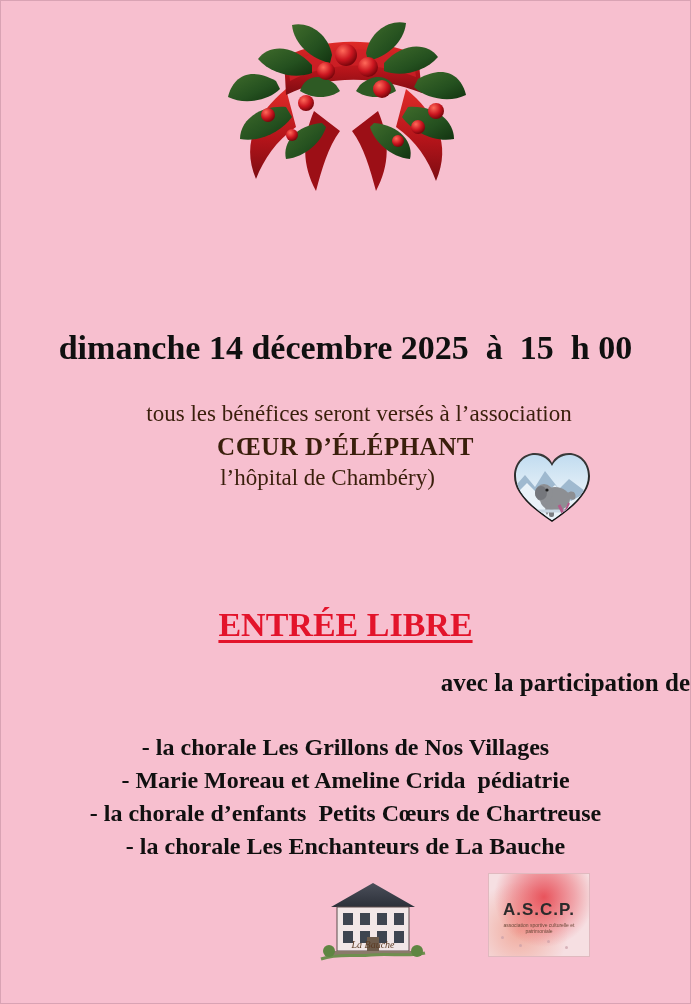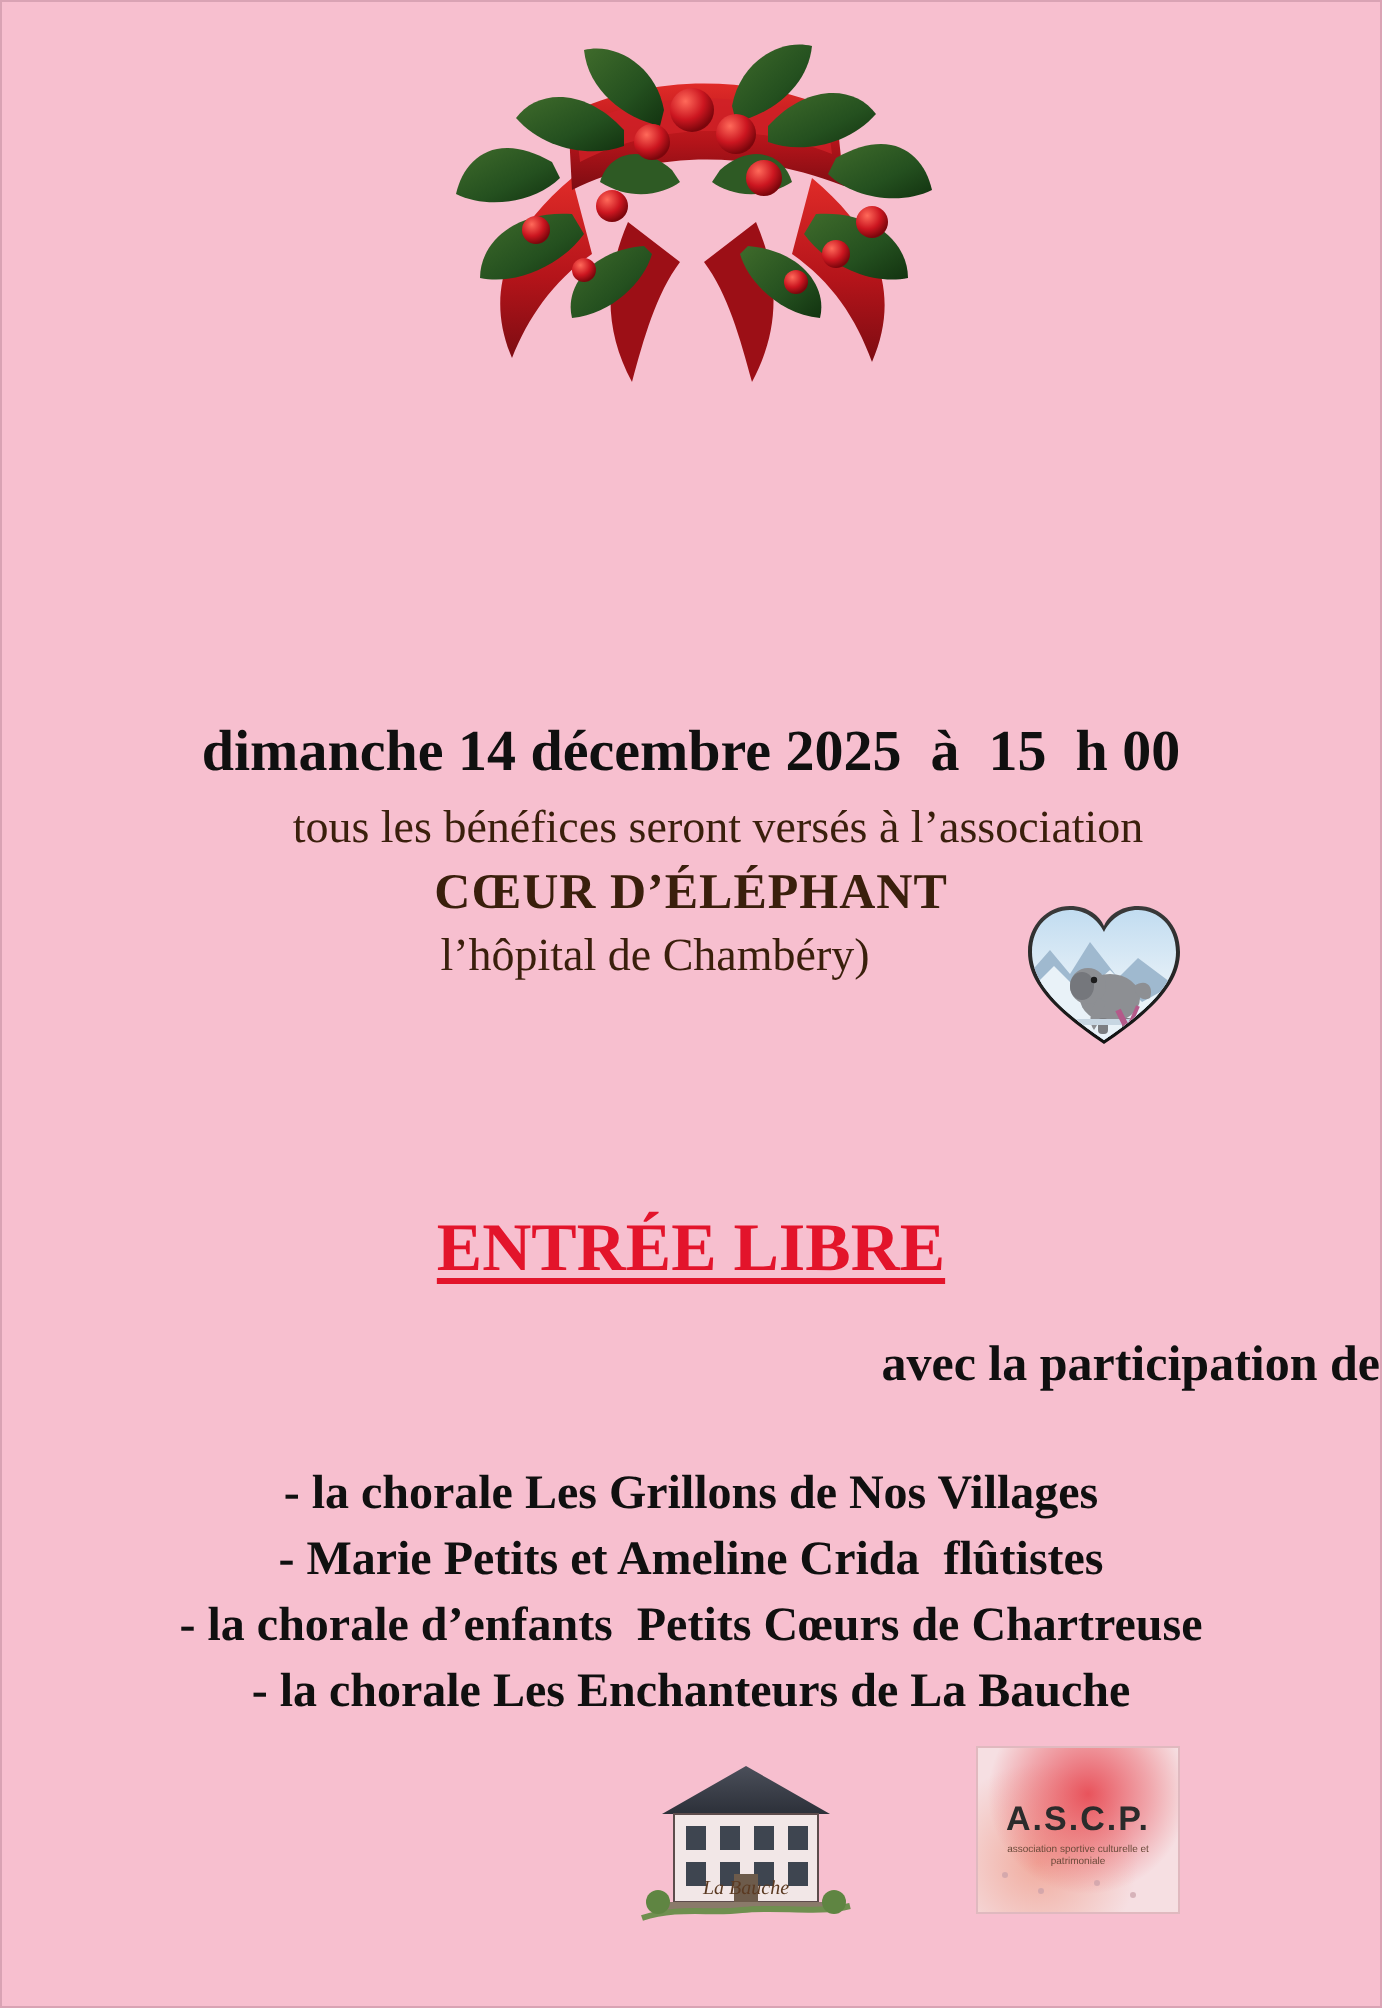--- a/index.html
+++ b/index.html
@@ -57,24 +57,23 @@
   }
 
   .date-line {
     position: absolute;
     top: 328px;
     left: 0;
     width: 100%;
     text-align: center;
     font-family: "Liberation Serif", serif;
     font-weight: bold;
-    font-size: 29px;
+    font-size: 34px;
     color: #101010;
     white-space: pre;
-    margin-top: 31px;
   }
 
   
   .assoc-block {
     position: absolute;
     top: 400px;
     left: 0;
     width: 100%;
     text-align: center;
     color: #3a1f0c;
@@ -317,21 +316,21 @@
       <path d="M48 56 L56 72" stroke="#b45a8a" stroke-width="3"></path>
       <path d="M58 54 L50 72" stroke="#b45a8a" stroke-width="2"></path>
     </g>
   </svg>
 
   <div class="free-entry">ENTRÉE LIBRE</div>
   <div class="participation">avec la participation de</div>
 
   <div class="performers">
     <p class="performer">- la chorale Les Grillons de Nos Villages</p>
-    <p class="performer">- Marie Petits et Ameline Crida  flûtistes</p>
+    <p class="performer">- Marie Moreau et Ameline Crida  pédiatrie</p>
     <p class="performer">- la chorale d’enfants  Petits Cœurs de Chartreuse</p>
     <p class="performer">- la chorale Les Enchanteurs de La Bauche</p>
   </div>
 
   <svg class="logo-house" viewBox="0 0 120 95" xmlns="http://www.w3.org/2000/svg">
     <defs>
       <linearGradient id="roofG" x1="0" y1="0" x2="0" y2="1">
         <stop offset="0%" stop-color="#4b4f5a"></stop>
         <stop offset="100%" stop-color="#2c3039"></stop>
       </linearGradient>

